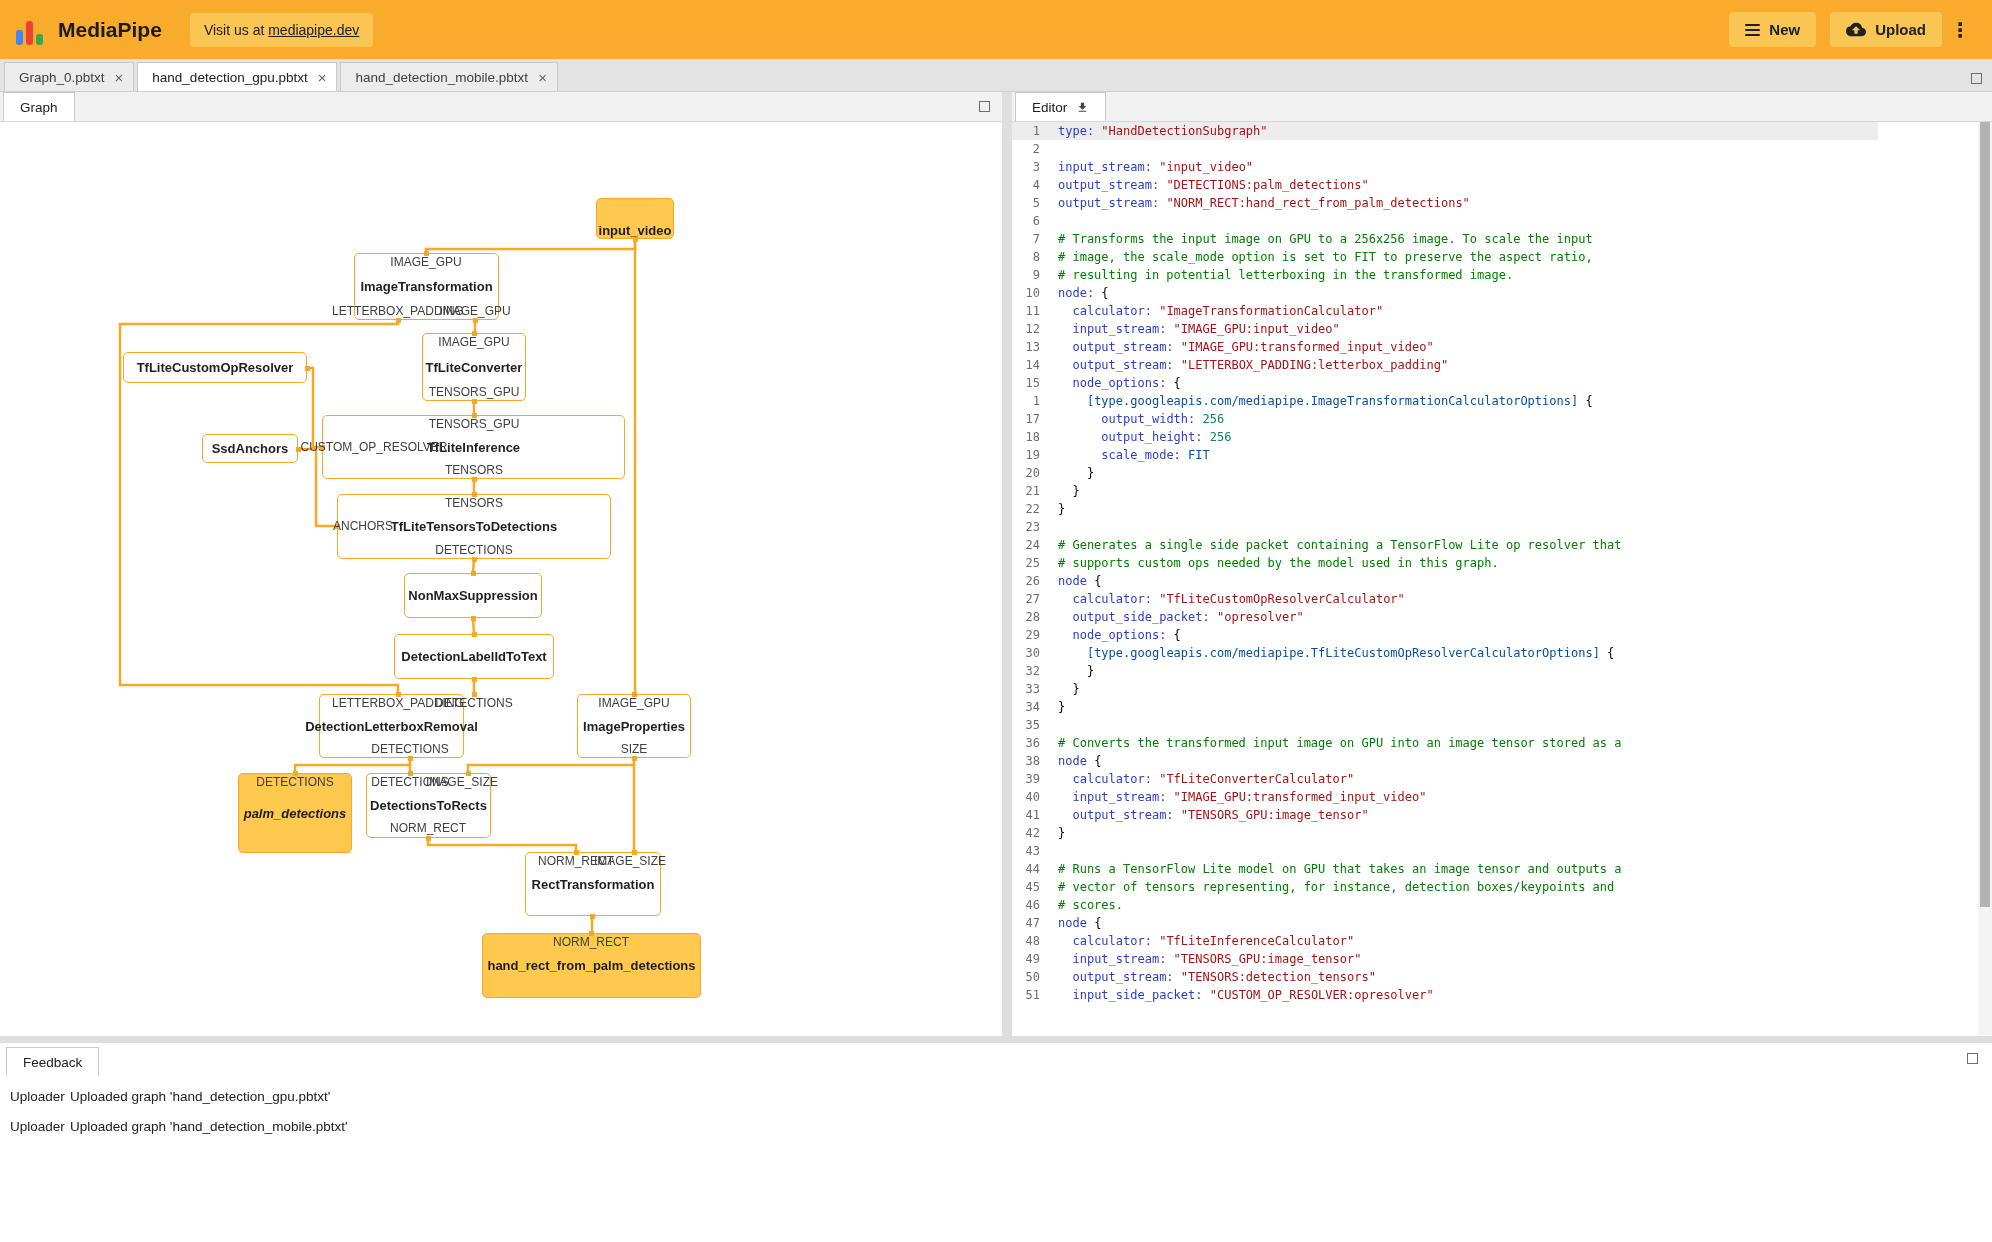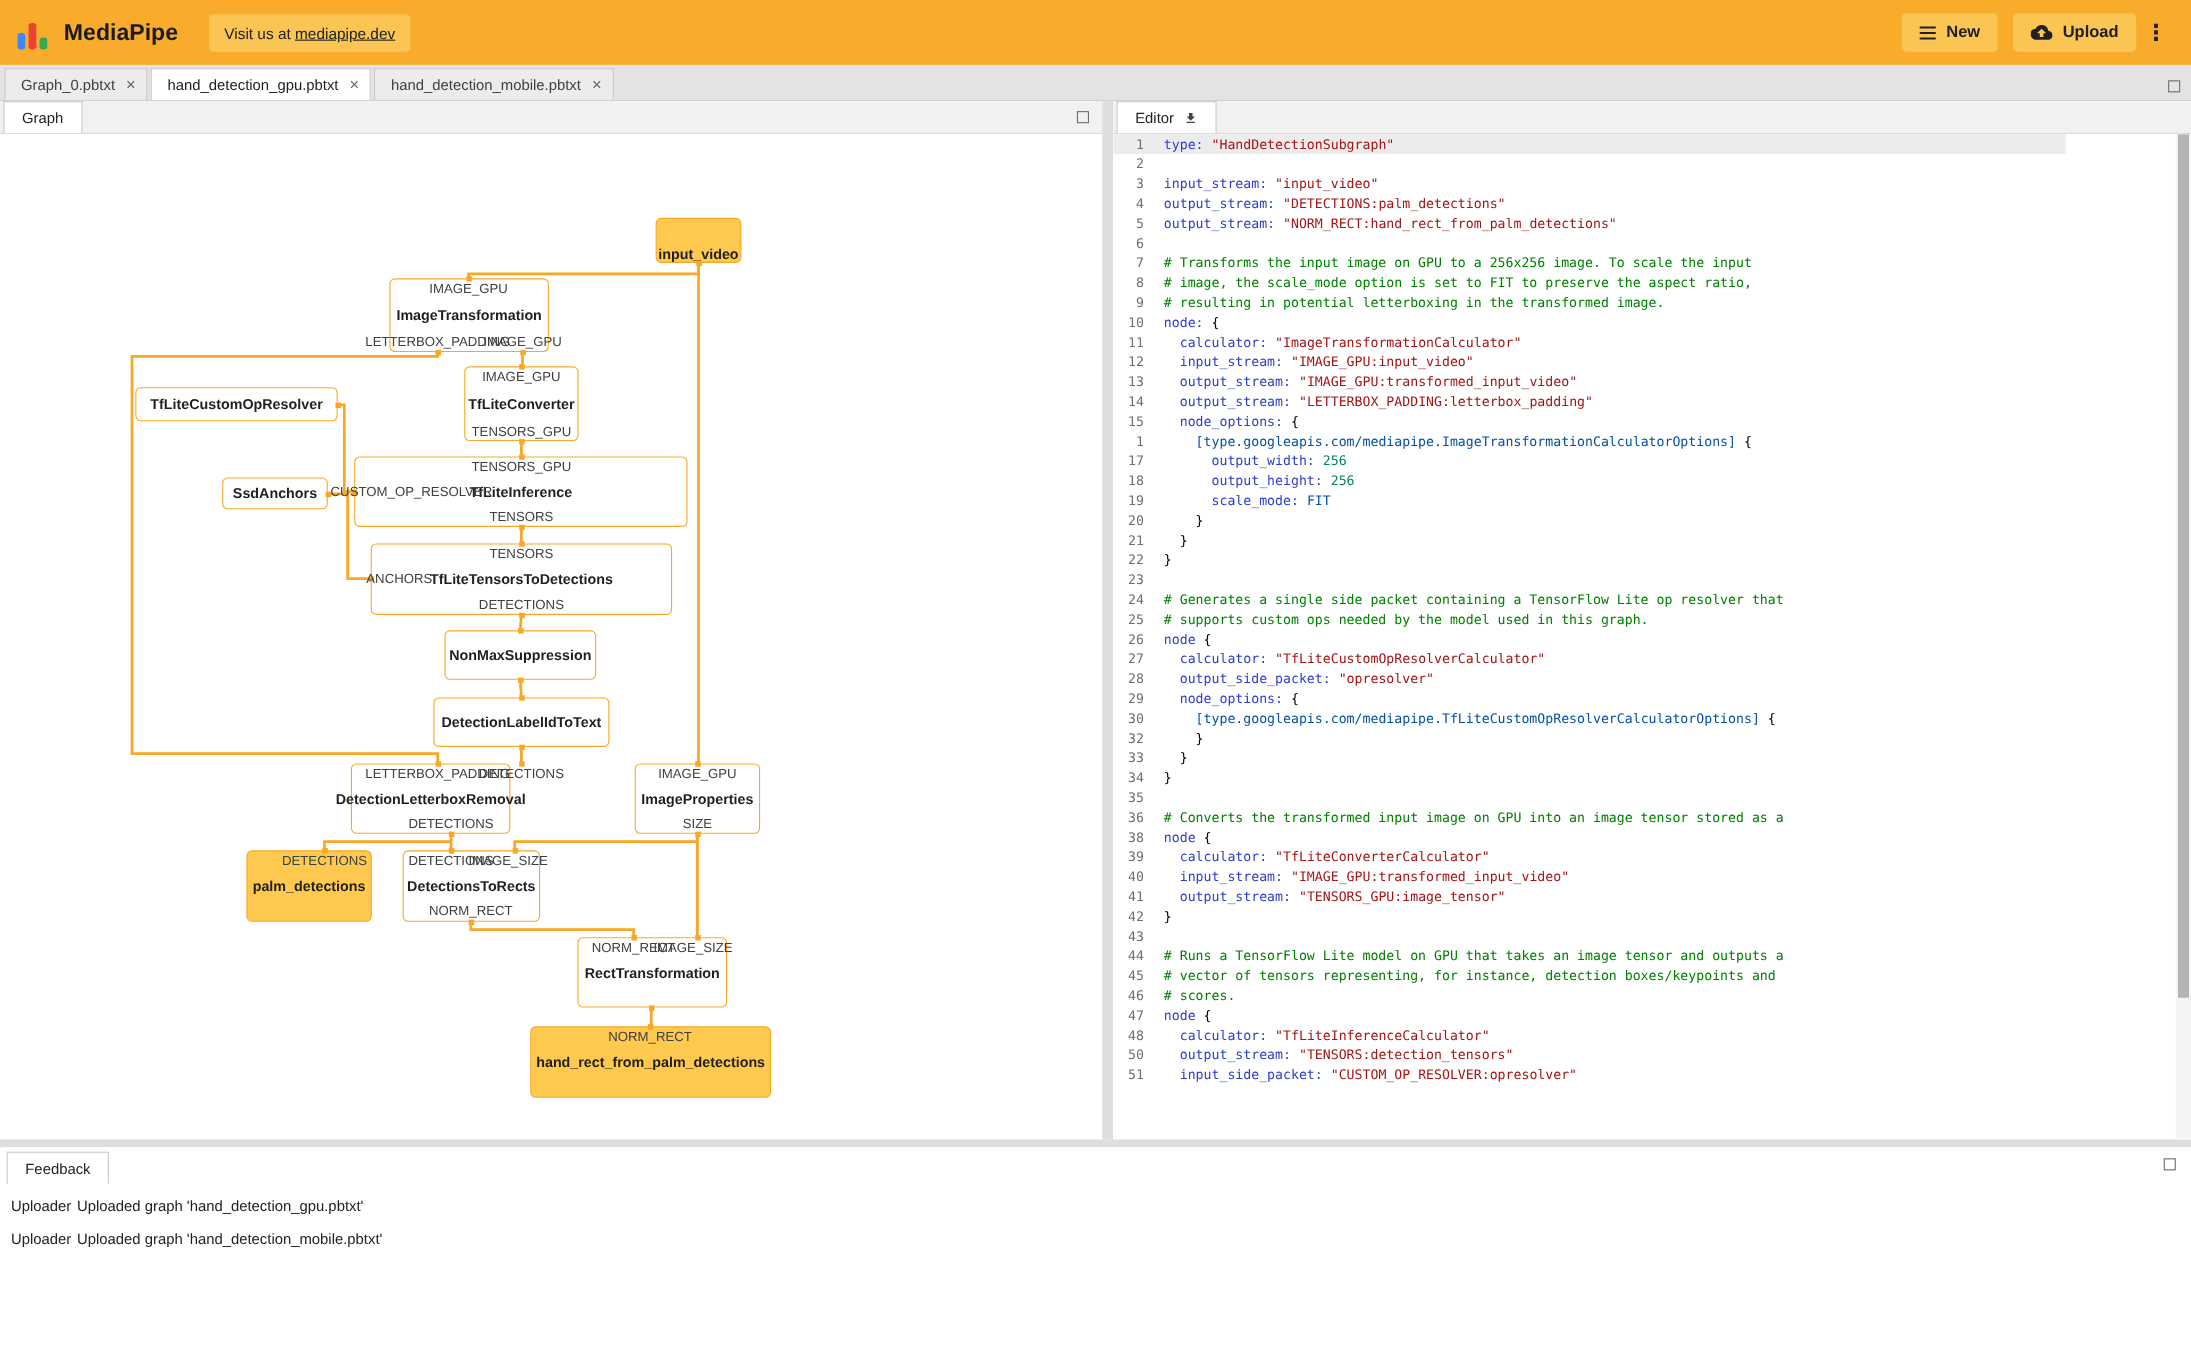--- a/index.html
+++ b/index.html
@@ -180,21 +180,21 @@
           </div>
           <div class="gnode" style="left: 394px; top: 512px; width: 160px; height: 45px;">
             <span class="gtitle">DetectionLabelIdToText</span>
           </div>
           <div class="gnode" style="left: 319px; top: 572px; width: 145px; height: 64px; text-align: right;">
             <span class="gtitle">DetectionLetterboxRemoval</span>
           </div>
           <div class="gnode" style="left: 577px; top: 572px; width: 114px; height: 64px;">
             <span class="gtitle">ImageProperties</span>
           </div>
-          <div class="gnode stream" style="left: 224px; top: 651px; width: 114px; height: 65px;">
+          <div class="gnode stream" style="left: 238px; top: 651px; width: 114px; height: 80px; font-style: italic;">
             <span class="gtitle">palm_detections</span>
           </div>
           <div class="gnode" style="left: 366px; top: 651px; width: 125px; height: 65px;">
             <span class="gtitle">DetectionsToRects</span>
           </div>
           <div class="gnode" style="left: 525px; top: 730px; width: 136px; height: 64px;">
             <span class="gtitle">RectTransformation</span>
           </div>
           <div class="gnode stream" style="left: 482px; top: 811px; width: 219px; height: 65px;">
             <span class="gtitle">hand_rect_from_palm_detections</span>
@@ -306,20 +306,21 @@
             <div class="cl"><span class="ln">39</span><span class="ct"><span class="tk-p">  </span><span class="tk-k">calculator:</span><span class="tk-p"> </span><span class="tk-s">"TfLiteConverterCalculator"</span></span></div>
             <div class="cl"><span class="ln">40</span><span class="ct"><span class="tk-p">  </span><span class="tk-k">input_stream:</span><span class="tk-p"> </span><span class="tk-s">"IMAGE_GPU:transformed_input_video"</span></span></div>
             <div class="cl"><span class="ln">41</span><span class="ct"><span class="tk-p">  </span><span class="tk-k">output_stream:</span><span class="tk-p"> </span><span class="tk-s">"TENSORS_GPU:image_tensor"</span></span></div>
             <div class="cl"><span class="ln">42</span><span class="ct"><span class="tk-p">}</span></span></div>
             <div class="cl"><span class="ln">43</span><span class="ct"></span></div>
             <div class="cl"><span class="ln">44</span><span class="ct"><span class="tk-c"># Runs a TensorFlow Lite model on GPU that takes an image tensor and outputs a</span></span></div>
             <div class="cl"><span class="ln">45</span><span class="ct"><span class="tk-c"># vector of tensors representing, for instance, detection boxes/keypoints and</span></span></div>
             <div class="cl"><span class="ln">46</span><span class="ct"><span class="tk-c"># scores.</span></span></div>
             <div class="cl"><span class="ln">47</span><span class="ct"><span class="tk-k">node</span><span class="tk-p"> {</span></span></div>
             <div class="cl"><span class="ln">48</span><span class="ct"><span class="tk-p">  </span><span class="tk-k">calculator:</span><span class="tk-p"> </span><span class="tk-s">"TfLiteInferenceCalculator"</span></span></div>
+            <div class="cl"><span class="ln">49</span><span class="ct"><span class="tk-p">  </span><span class="tk-k">input_stream:</span><span class="tk-p"> </span><span class="tk-s">"TENSORS_GPU:image_tensor"</span></span></div>
             <div class="cl"><span class="ln">50</span><span class="ct"><span class="tk-p">  </span><span class="tk-k">output_stream:</span><span class="tk-p"> </span><span class="tk-s">"TENSORS:detection_tensors"</span></span></div>
             <div class="cl"><span class="ln">51</span><span class="ct"><span class="tk-p">  </span><span class="tk-k">input_side_packet:</span><span class="tk-p"> </span><span class="tk-s">"CUSTOM_OP_RESOLVER:opresolver"</span></span></div>
           </div>
         <div class="minimap">
             <div class="mrow"><i class="m-k" style="width: 2px;"></i><i style="width: 2px;"></i><i class="m-s" style="width: 10px;"></i></div>
             <div class="mrow"></div>
             <div class="mrow"><i class="m-k" style="width: 6px;"></i><i style="width: 2px;"></i><i class="m-s" style="width: 6px;"></i></div>
             <div class="mrow"><i class="m-k" style="width: 6px;"></i><i style="width: 2px;"></i><i class="m-s" style="width: 13px;"></i></div>
             <div class="mrow"><i class="m-k" style="width: 6px;"></i><i style="width: 2px;"></i><i class="m-s" style="width: 19px;"></i></div>
             <div class="mrow"></div>

